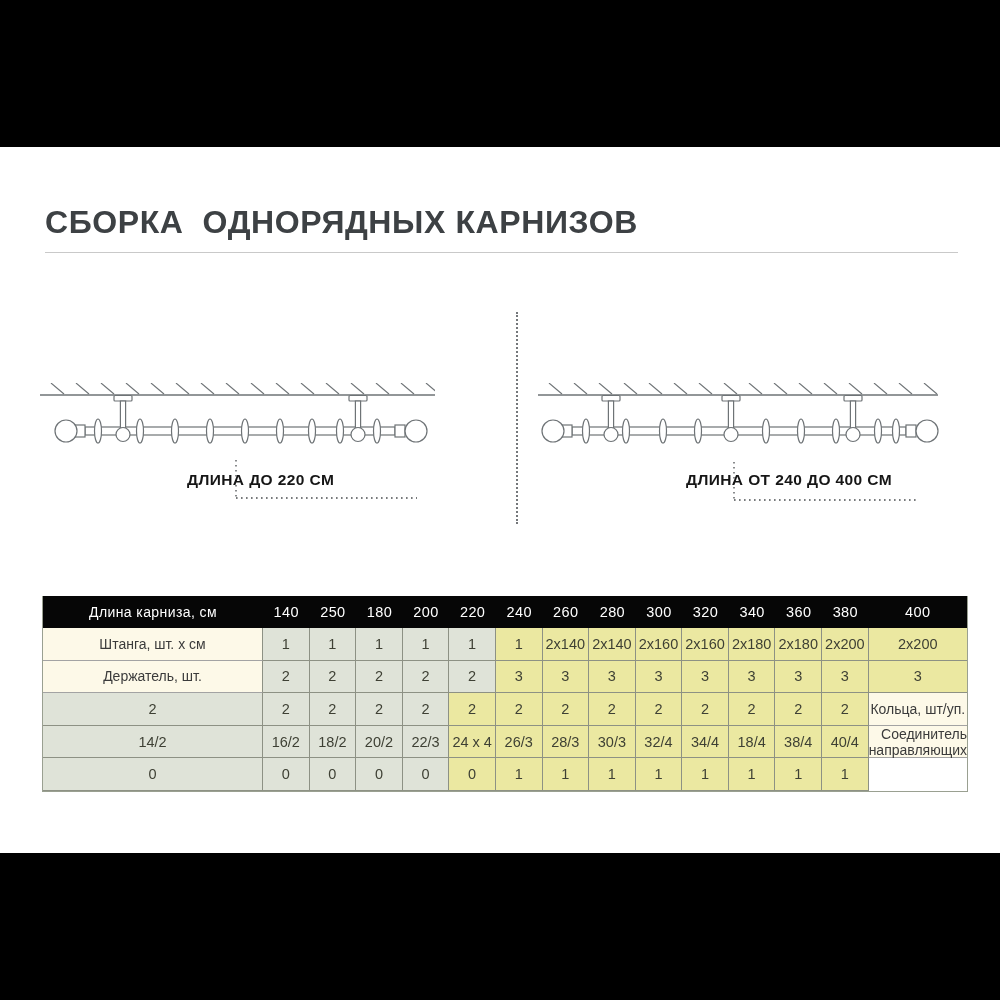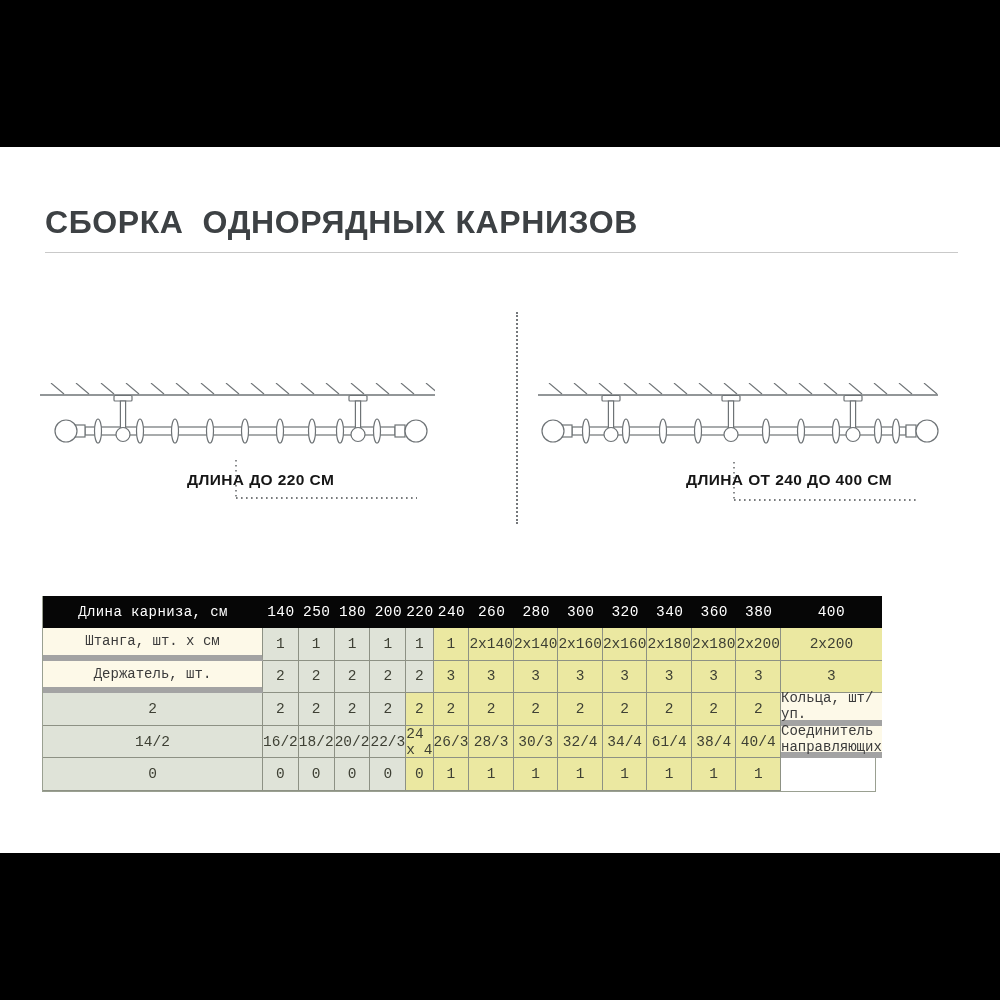--- a/index.html
+++ b/index.html
@@ -32,44 +32,44 @@
   .dim-caption{
     position:absolute;top:471px;width:230px;text-align:left;
     font-size:15.5px;font-weight:bold;color:#161616;letter-spacing:.4px;
     white-space:nowrap;
   }
   #caption-left{left:187px;}
   #caption-right{left:686px;}
 
   
   #parts-table{
-    position:absolute;left:42px;top:596px;width:834px;
+    position:absolute;left:42px;top:596px;width:926px;
     display:grid;
     grid-template-columns:220px repeat(14,1fr);
     grid-template-rows:32px repeat(5,32.6px);
     border:1px solid #9aa091;border-top:none;
     box-sizing:border-box;
-    font-family:Liberation Mono, monospace;
   }
   .tcell{
     display:flex;align-items:center;justify-content:center;
     border-right:1px solid var(--grid-line);
     border-bottom:1px solid var(--grid-line);
     box-sizing:border-box;
     font-size:14.5px;color:#3e4034;
   }
   .tcell:nth-child(15n){border-right:none;}
   .tcell.hdr{
     background:var(--header-bg);color:#fff;border-right:none;border-bottom:none;
     font-size:14.5px;letter-spacing:.4px;font-weight:normal;
   }
   .tcell.hdr.corner{font-size:14px;}
   .tcell.rowlabel{
     background:var(--label-bg);color:#3b3b3b;font-size:14px;
-    border-bottom:6px solid #a3a3a3;
+    border-bottom:1px solid #a3a3a3;
+    text-align:right;
   }
   .tcell.short{background:var(--short-bg);}
   .tcell.long{background:var(--long-bg);}
 </style>
 </head>
 <body>
 
 <div class="black-bar" id="top-bar"></div>
 
 <div id="page-title">СБОРКА  ОДНОРЯДНЫХ КАРНИЗОВ</div>
@@ -236,21 +236,21 @@
     <div class="tcell short">16/2</div>
     <div class="tcell short">18/2</div>
     <div class="tcell short">20/2</div>
     <div class="tcell short">22/3</div>
     <div class="tcell long">24 x 4</div>
     <div class="tcell long">26/3</div>
     <div class="tcell long">28/3</div>
     <div class="tcell long">30/3</div>
     <div class="tcell long">32/4</div>
     <div class="tcell long">34/4</div>
-    <div class="tcell long">61/4</div>
+    <div class="tcell long">18/4</div>
     <div class="tcell long">38/4</div>
     <div class="tcell long">40/4</div>
     <div class="tcell rowlabel">Соединитель направляющих</div>
     <div class="tcell short">0</div>
     <div class="tcell short">0</div>
     <div class="tcell short">0</div>
     <div class="tcell short">0</div>
     <div class="tcell short">0</div>
     <div class="tcell long">0</div>
     <div class="tcell long">1</div>

